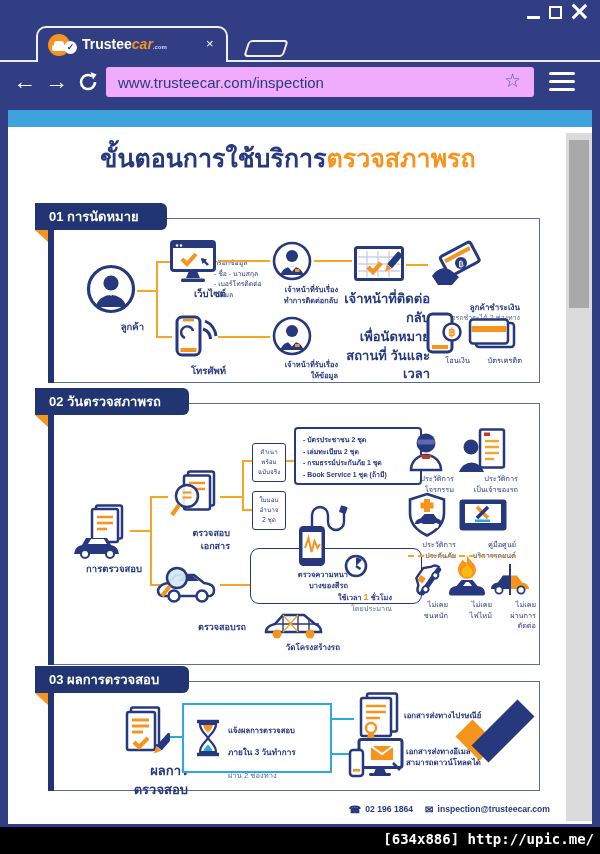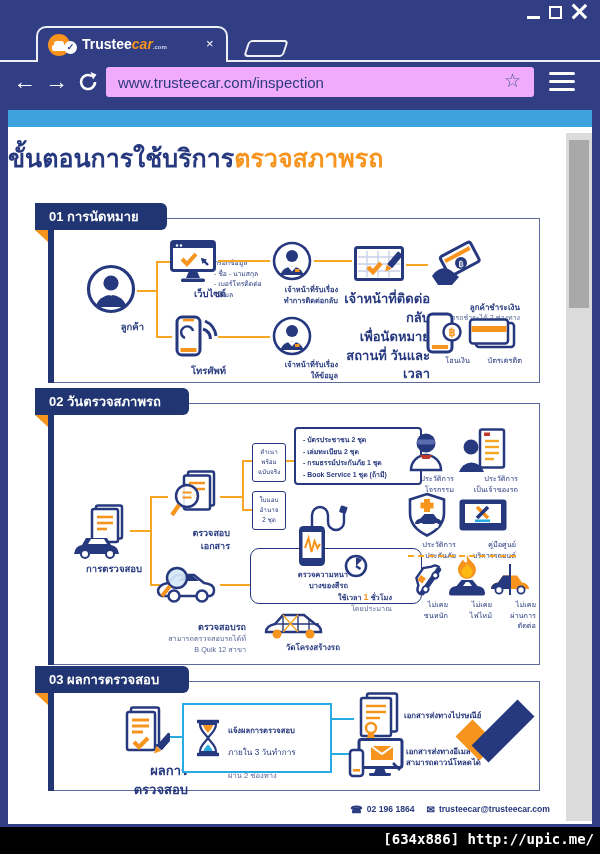--- a/index.html
+++ b/index.html
@@ -73,21 +73,21 @@
     <div style="width:26px;height:3.4px;background:#fff;border-radius:2px;margin-top:4.4px"></div>
   </div>
 </div>
 
 <div class="abs" style="left:8px;top:110px;width:584px;height:714px;background:#fff"></div>
 <div class="abs" style="left:8px;top:110px;width:584px;height:17px;background:var(--strip)"></div>
 
 <div class="abs" style="left:566px;top:133px;width:26px;height:688px;background:var(--track)"></div>
 <div class="abs" style="left:569px;top:140px;width:20px;height:168px;background:var(--thumb);cursor:grab"></div>
 
-<div class="abs" style="left:8px;top:140px;width:560px;font-size:25px;font-weight:700;line-height:1.5">
+<div class="abs" style="left:8px;top:140px;width:560px;text-align:center;font-size:25px;font-weight:700;line-height:1.5">
   <span style="color:var(--navy)">ขั้นตอนการใช้บริการ</span><span style="color:var(--orange)">ตรวจสภาพรถ</span>
 </div>
 
 <div class="secbox" style="left:48px;top:218px;width:492px;height:165px"></div>
 <div class="badge" style="left:35px;top:203px;width:132px">01 การนัดหมาย</div>
 <div class="fold" style="left:35px;top:230px"></div>
 <div class="secbar" style="left:48px;top:230px;height:153px"></div>
 
 <div class="ic" style="left:86px;top:264px">
   <svg width="50" height="50" viewBox="0 0 50 50">
@@ -288,22 +288,20 @@
     <path d="M6 36q-4-1-4-6 2-6 10-7l8-8h18l10 8q10 1 10 7 0 5-4 6z" fill="#fff" stroke="#27397E" stroke-width="2.5"></path>
     <path d="M22 21l5-5h10l6 5z" fill="#27397E"></path>
     <circle cx="18" cy="36" r="5.5" fill="#fff" stroke="#27397E" stroke-width="2.5"></circle>
     <circle cx="46" cy="36" r="5.5" fill="#fff" stroke="#27397E" stroke-width="2.5"></circle>
     <circle cx="21" cy="18" r="10" fill="rgba(213,232,247,.92)" stroke="#27397E" stroke-width="2.5"></circle>
     <line x1="14" y1="26" x2="6" y2="36" stroke="#F7941D" stroke-width="4"></line>
   </svg>
 </div>
 <div class="lbl" style="left:126px;top:608px;width:120px;font-size:9px">
   <span class="b">ตรวจสอบรถ</span>
-  <div style="font-size:7.3px;font-weight:400;color:#5A6795;white-space:pre-line">สามารถตรวจสอบรถได้ที่
-B Quik 12 สาขา</div>
 </div>
 
 <div class="oline" style="left:220px;top:584px;width:30px;height:2px"></div>
 
 <div class="abs" style="left:250px;top:548px;width:172px;height:56px;border:1.5px solid #27397E;border-radius:9px;background:#fff"></div>
 
 <div class="ic" style="left:282px;top:500px">
   <svg width="92" height="68" viewBox="0 0 92 68">
     <path d="M30 30v-15a8 8 0 0 1 16 0v7a8 8 0 0 0 16 0v-9" fill="none" stroke="#27397E" stroke-width="2.4"></path>
     <rect x="58" y="6" width="7" height="7" rx="1" fill="#27397E" transform="rotate(18 61 9)"></rect>
@@ -459,21 +457,21 @@
     <line x1="3" y1="2.5" x2="25" y2="2.5" stroke="#27397E" stroke-width="3.4"></line>
     <line x1="3" y1="35.5" x2="25" y2="35.5" stroke="#27397E" stroke-width="3.4"></line>
     <path d="M6 5c0 7 5 9 8 14 3-5 8-7 8-14z" fill="none" stroke="#27397E" stroke-width="2.2"></path>
     <path d="M6 33c0-7 5-9 8-14 3 5 8 7 8 14z" fill="none" stroke="#27397E" stroke-width="2.2"></path>
     <path d="M9 6c1 4 3 5 5 8 2-3 4-4 5-8z" fill="#F7941D"></path>
     <path d="M9.5 32c1-3.5 3-4.5 4.5-6.5 1.5 2 3.5 3 4.5 6.5z" fill="#29ABE2"></path>
   </svg>
 </div>
 <div class="lbl" style="left:228px;top:714px;width:100px;text-align:left;font-size:7.6px">
   <div style="font-weight:600">แจ้งผลการตรวจสอบ</div>
-  <div style="font-weight:400;font-size:8.2px">ภายใน 3 วันทำการ</div>
+  <div style="font-weight:700;font-size:8.2px">ภายใน 3 วันทำการ</div>
   <div style="font-weight:400;color:#5A6795">ผ่าน 2 ช่องทาง</div>
 </div>
 
 <div class="bline" style="left:332px;top:718px;width:22px;height:2px"></div>
 <div class="bline" style="left:332px;top:753px;width:22px;height:2px"></div>
 
 <div class="ic" style="left:356px;top:692px">
   <svg width="44" height="50" viewBox="0 0 44 50">
     <rect x="11" y="1.5" width="30" height="38" rx="2" fill="#fff" stroke="#27397E" stroke-width="2.5"></rect>
     <rect x="5" y="6" width="30" height="38" rx="2" fill="#fff" stroke="#27397E" stroke-width="2.5"></rect>
@@ -508,19 +506,19 @@
   </svg>
 </div>
 
 <div class="abs" style="left:250px;top:801px;width:300px;height:16px;display:flex;justify-content:flex-end;align-items:center;gap:12px;color:var(--navy);font-size:8.6px;font-weight:600">
   <span style="display:flex;align-items:center;gap:4px">
     <span style="font-size:10px">☎</span>
     <span>02 196 1864</span>
   </span>
   <span style="display:flex;align-items:center;gap:4px">
     <span style="font-size:10px">✉</span>
-    <span>trusteecar@trusteecar.com</span>
+    <span>inspection@trusteecar.com</span>
   </span>
 </div>
 
 <div class="abs" style="left:0;top:827px;width:600px;height:27px;background:#000">
   <div style="position:absolute;right:6px;top:4px;color:#fff;font-family:'DejaVu Sans Mono',monospace;font-size:14px;font-weight:700">[634x886] http://upic.me/</div>
 </div>
 
 </body></html>

